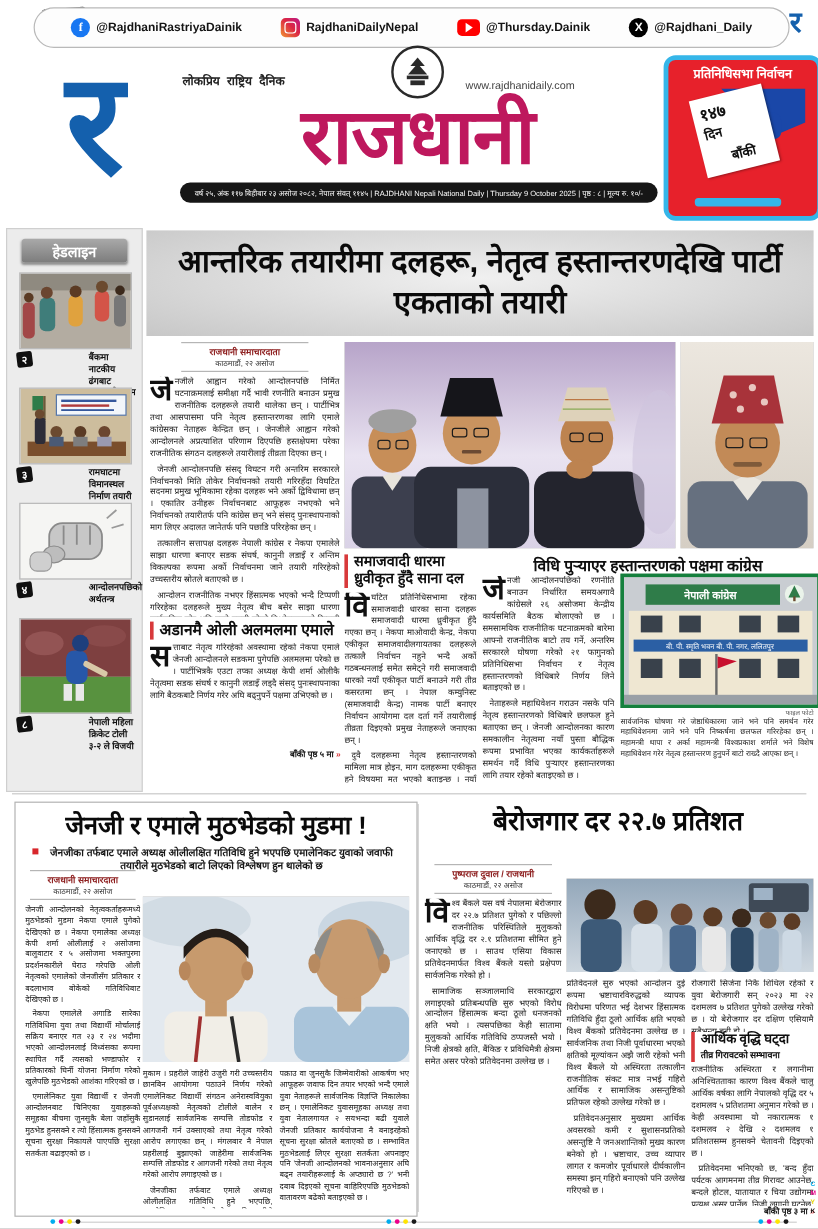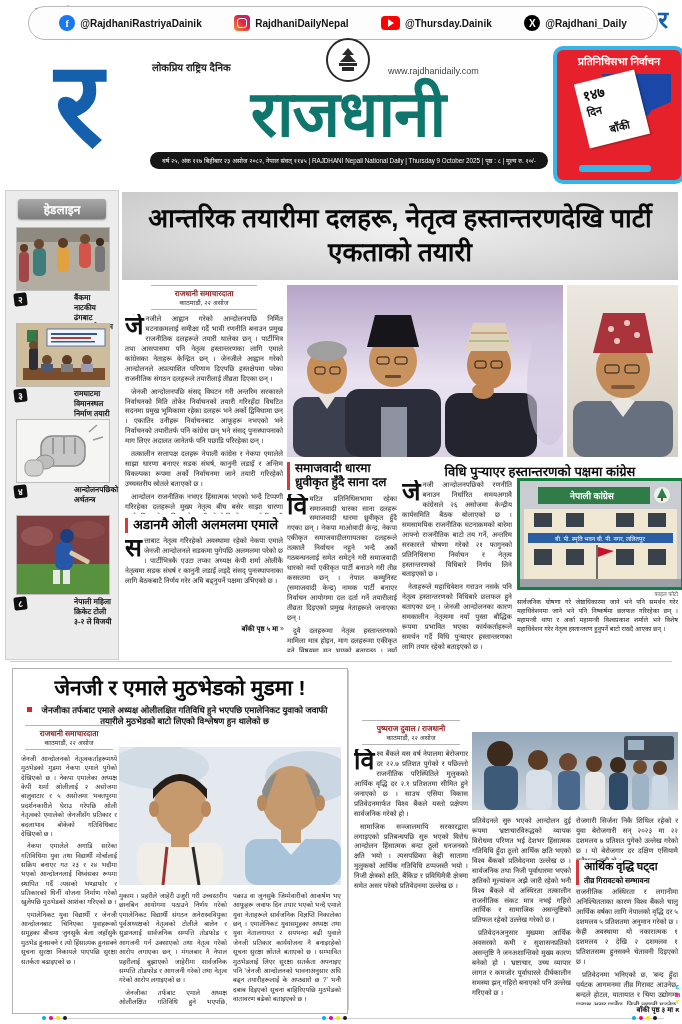--- a/index.html
+++ b/index.html
@@ -21,25 +21,25 @@
   .ic-x{background:#000;}
   .stamp{left:36px;top:6px;width:58px;height:32px;transform:rotate(-4deg);}
   .stamp .b1{border:2px solid #222;background:#fff;font-size:8px;font-weight:bold;text-align:center;
              padding:1px 3px;border-radius:2px;width:26px;}
   .stamp .b2{border:1.5px solid #222;background:#fff;font-size:5.5px;font-weight:bold;text-align:center;
              padding:1px 2px;margin-top:1px;width:40px;border-radius:2px;}
   .minilogo{right:14px;top:8px;font-size:24px;font-weight:bold;color:#1460ad;line-height:1;}
   
   .biglogo{left:10px;top:44px;width:138px;height:134px;font-size:118px;font-weight:bold;color:#1460ad;
            line-height:120px;text-align:center;overflow:hidden;}
-  .tagline{left:152px;top:60px;font-size:10px;font-weight:bold;color:#222;}
+  .tagline{left:152px;top:60px;font-size:10px;font-weight:bold;color:#222;font-family:Liberation Mono, monospace;}
   .emblem{left:326px;top:38px;width:40px;height:40px;border:2px solid #2a2a2a;border-radius:50%;
           background:#fff;display:flex;align-items:center;justify-content:center;}
   .website{left:388px;top:66px;font-size:9px;color:#444;}
-  .nameplate{left:148px;top:74px;width:400px;height:80px;font-size:64px;font-weight:bold;color:#0f766e;
+  .nameplate{left:148px;top:74px;width:400px;height:80px;font-size:64px;font-weight:bold;color:#be185d;
              text-align:center;line-height:80px;letter-spacing:-1px;overflow:hidden;}
   .datebar{left:150px;top:152px;width:398px;height:17px;background:#161616;border-radius:9px;
            color:#fff;font-size:6.3px;display:flex;align-items:center;justify-content:center;white-space:nowrap;overflow:hidden;}
   .badge{left:553px;top:46px;width:124px;height:130px;background:#e7212b;border:4px solid #35b6e9;border-radius:10px;overflow:hidden;}
   .badge-title{margin-top:4px;text-align:center;color:#fff;font-weight:bold;font-size:10.5px;}
   .ballot{position:absolute;left:24px;top:26px;width:56px;height:62px;background:#fff;transform:rotate(-14deg);
           box-shadow:1px 1px 2px rgba(0,0,0,.35);padding:4px 0 0 6px;color:#111;font-weight:bold;}
   .ballot .d1{font-size:14px;} .ballot .d2{font-size:11px;} .ballot .d3{font-size:11px;margin-left:18px;margin-top:6px;}
   .slot{position:absolute;left:22px;bottom:8px;width:72px;height:7px;background:#35b6e9;border-radius:3px;}
   
@@ -393,20 +393,21 @@
     <div class="bodytext" style="position:absolute;left:106px;top:222px;width:108px;height:116px;font-size:6.6px;">
       <p class="first">मुकाम । प्रहरीले जाहेरी उजुरी गरी उच्चस्तरीय छानबिन आयोगमा पठाउने निर्णय गरेको एमालेनिकट विद्यार्थी संगठन अनेरास्ववियुका पूर्वअध्यक्षको नेतृत्वको टोलीले बालेन र सुडानलाई सार्वजनिक सम्पत्ति तोडफोड र आगजनी गर्न उक्साएको तथा नेतृत्व गरेको आरोप लगाएका छन् । मंगलबार नै नेपाल प्रहरीलाई बुझाएको जाहेरीमा सार्वजनिक सम्पत्ति तोडफोड र आगजनी गरेको तथा नेतृत्व गरेको आरोप लगाइएको छ ।</p>
       <p>जेनजीका तर्फबाट एमाले अध्यक्ष ओलीलक्षित गतिविधि हुने भएपछि, एमालेनिकट युवाहरूले गरेको जवाफी तयारीले मुठभेडको बाटो लिएको विश्लेषण हुन थालेको हो । ओलीलाई</p>
     </div>
     <div class="bodytext" style="position:absolute;left:220px;top:222px;width:108px;height:116px;font-size:6.6px;">
       <p class="first">पक्राउ वा जुनसुकै जिम्मेवारीको आकर्षण भए आफूहरू जवाफ दिन तयार भएको भन्दै एमाले युवा नेताहरूले सार्वजनिक विज्ञप्ति निकालेका छन् । एमालेनिकट युवासमूहका अध्यक्ष तथा युवा नेतालगायत २ सयभन्दा बढी युवाले जेनजी प्रतिकार कार्ययोजना नै बनाइरहेको सूचना सुरक्षा स्रोतले बताएको छ । सम्भावित मुठभेडलाई लिएर सुरक्षा सतर्कता अपनाइए पनि 'जेनजी आन्दोलनको भावनाअनुसार अघि बढ्न तयारीहरूलाई के अप्ठ्यारो छ ?' भनी दबाब दिइएको सूचना बाहिरिएपछि मुठभेडको वातावरण बढेको बताइएको छ ।</p>
     </div>
   </div>
 
   <div class="abs" style="left:352px;top:668px;width:326px;height:344px;">
+    <div class="arthead" style="font-size:22px;">बेरोजगार दर २२.७ प्रतिशत</div>
     <div style="position:absolute;left:2px;top:52px;width:114px;">
       <div class="byline" style="margin:0 8px 4px 8px;">
         <span class="name">पुष्पराज दुवाल / राजधानी</span>
         <span class="place">काठमाडौं, २२ असोज</span>
       </div>
       <div class="bodytext" style="height:260px;">
         <p class="first"><span class="dropcap">वि</span><span>श्व बैंकले यस वर्ष नेपालमा बेरोजगार दर २२.७ प्रतिशत पुगेको र पछिल्लो राजनीतिक परिस्थितिले मुलुकको आर्थिक वृद्धि दर २.१ प्रतिशतमा सीमित हुने जनाएको छ । साउथ एसिया विकास प्रतिवेदनमार्फत विश्व बैंकले यस्तो प्रक्षेपण सार्वजनिक गरेको हो ।</span></p>
         <p>सामाजिक सञ्जालमाथि सरकारद्वारा लगाइएको प्रतिबन्धपछि सुरु भएको विरोध आन्दोलन हिंसात्मक बन्दा ठूलो धनजनको क्षति भयो । त्यसपछिका केही सातामा मुलुकको आर्थिक गतिविधि ठप्पजस्तै भयो । निजी क्षेत्रको क्षति, बैंकिङ र प्रविधिमैत्री क्षेत्रमा समेत असर परेको प्रतिवेदनमा उल्लेख छ ।</p>
       </div>
     </div>

